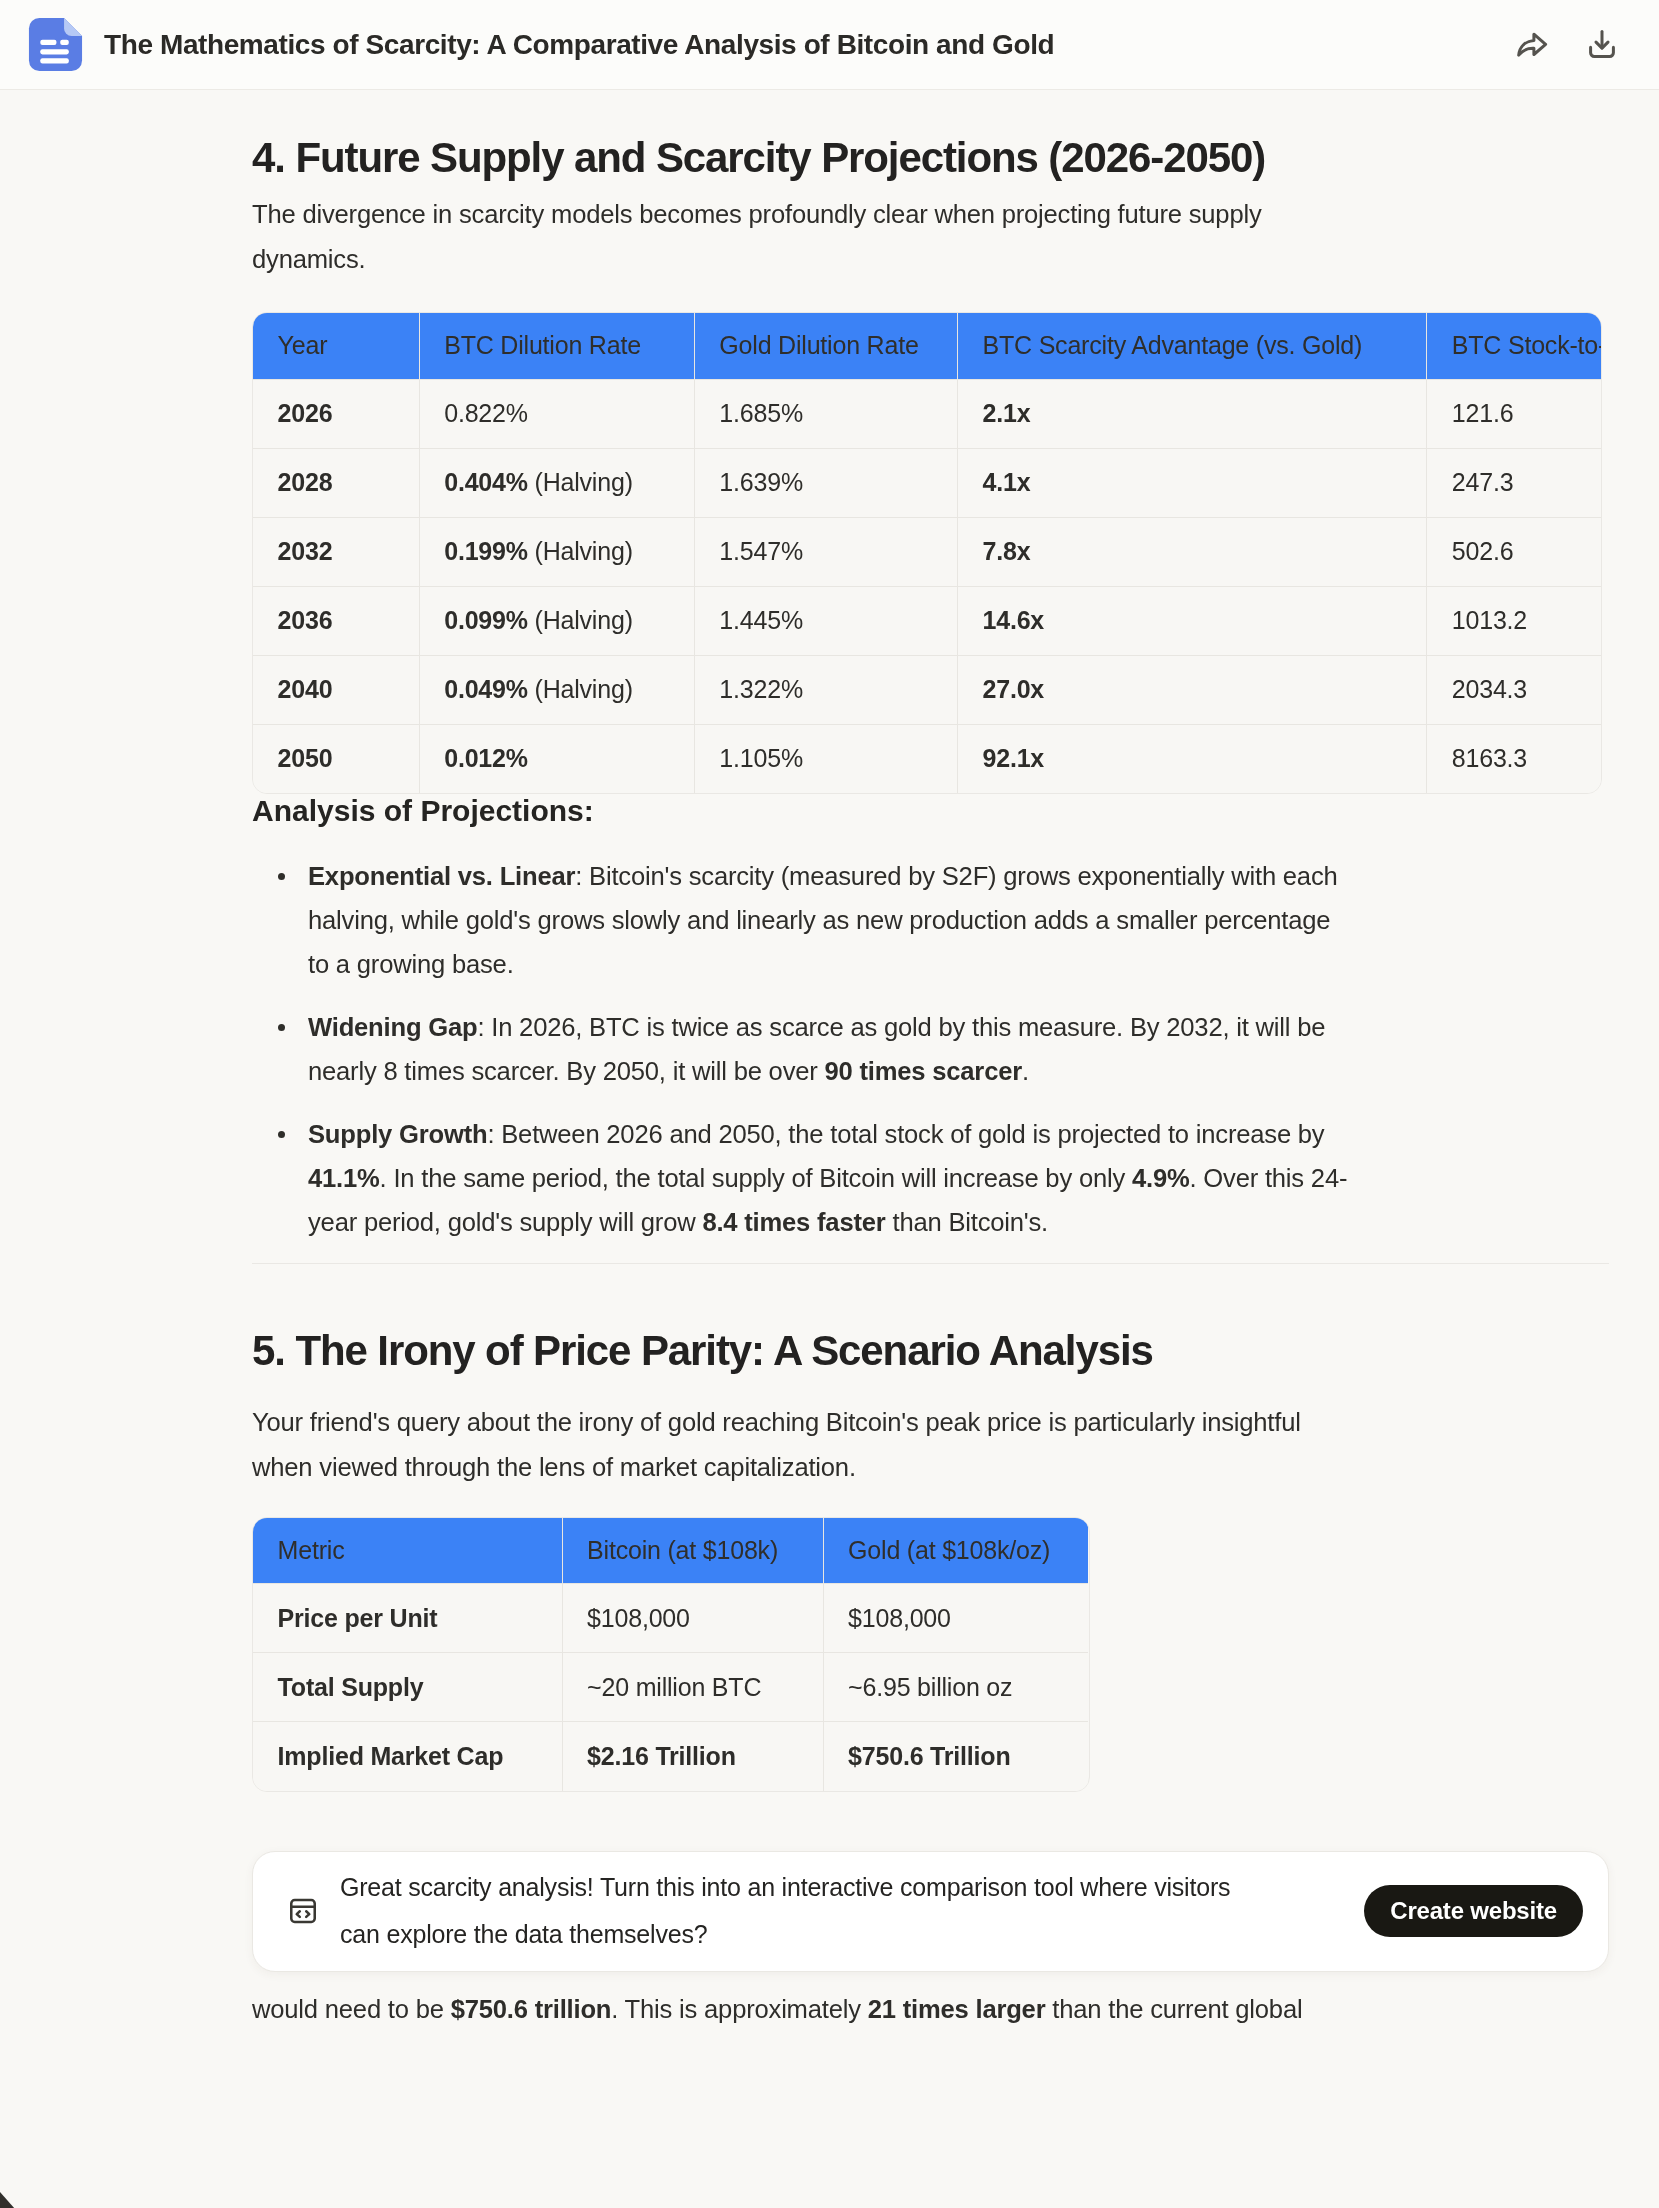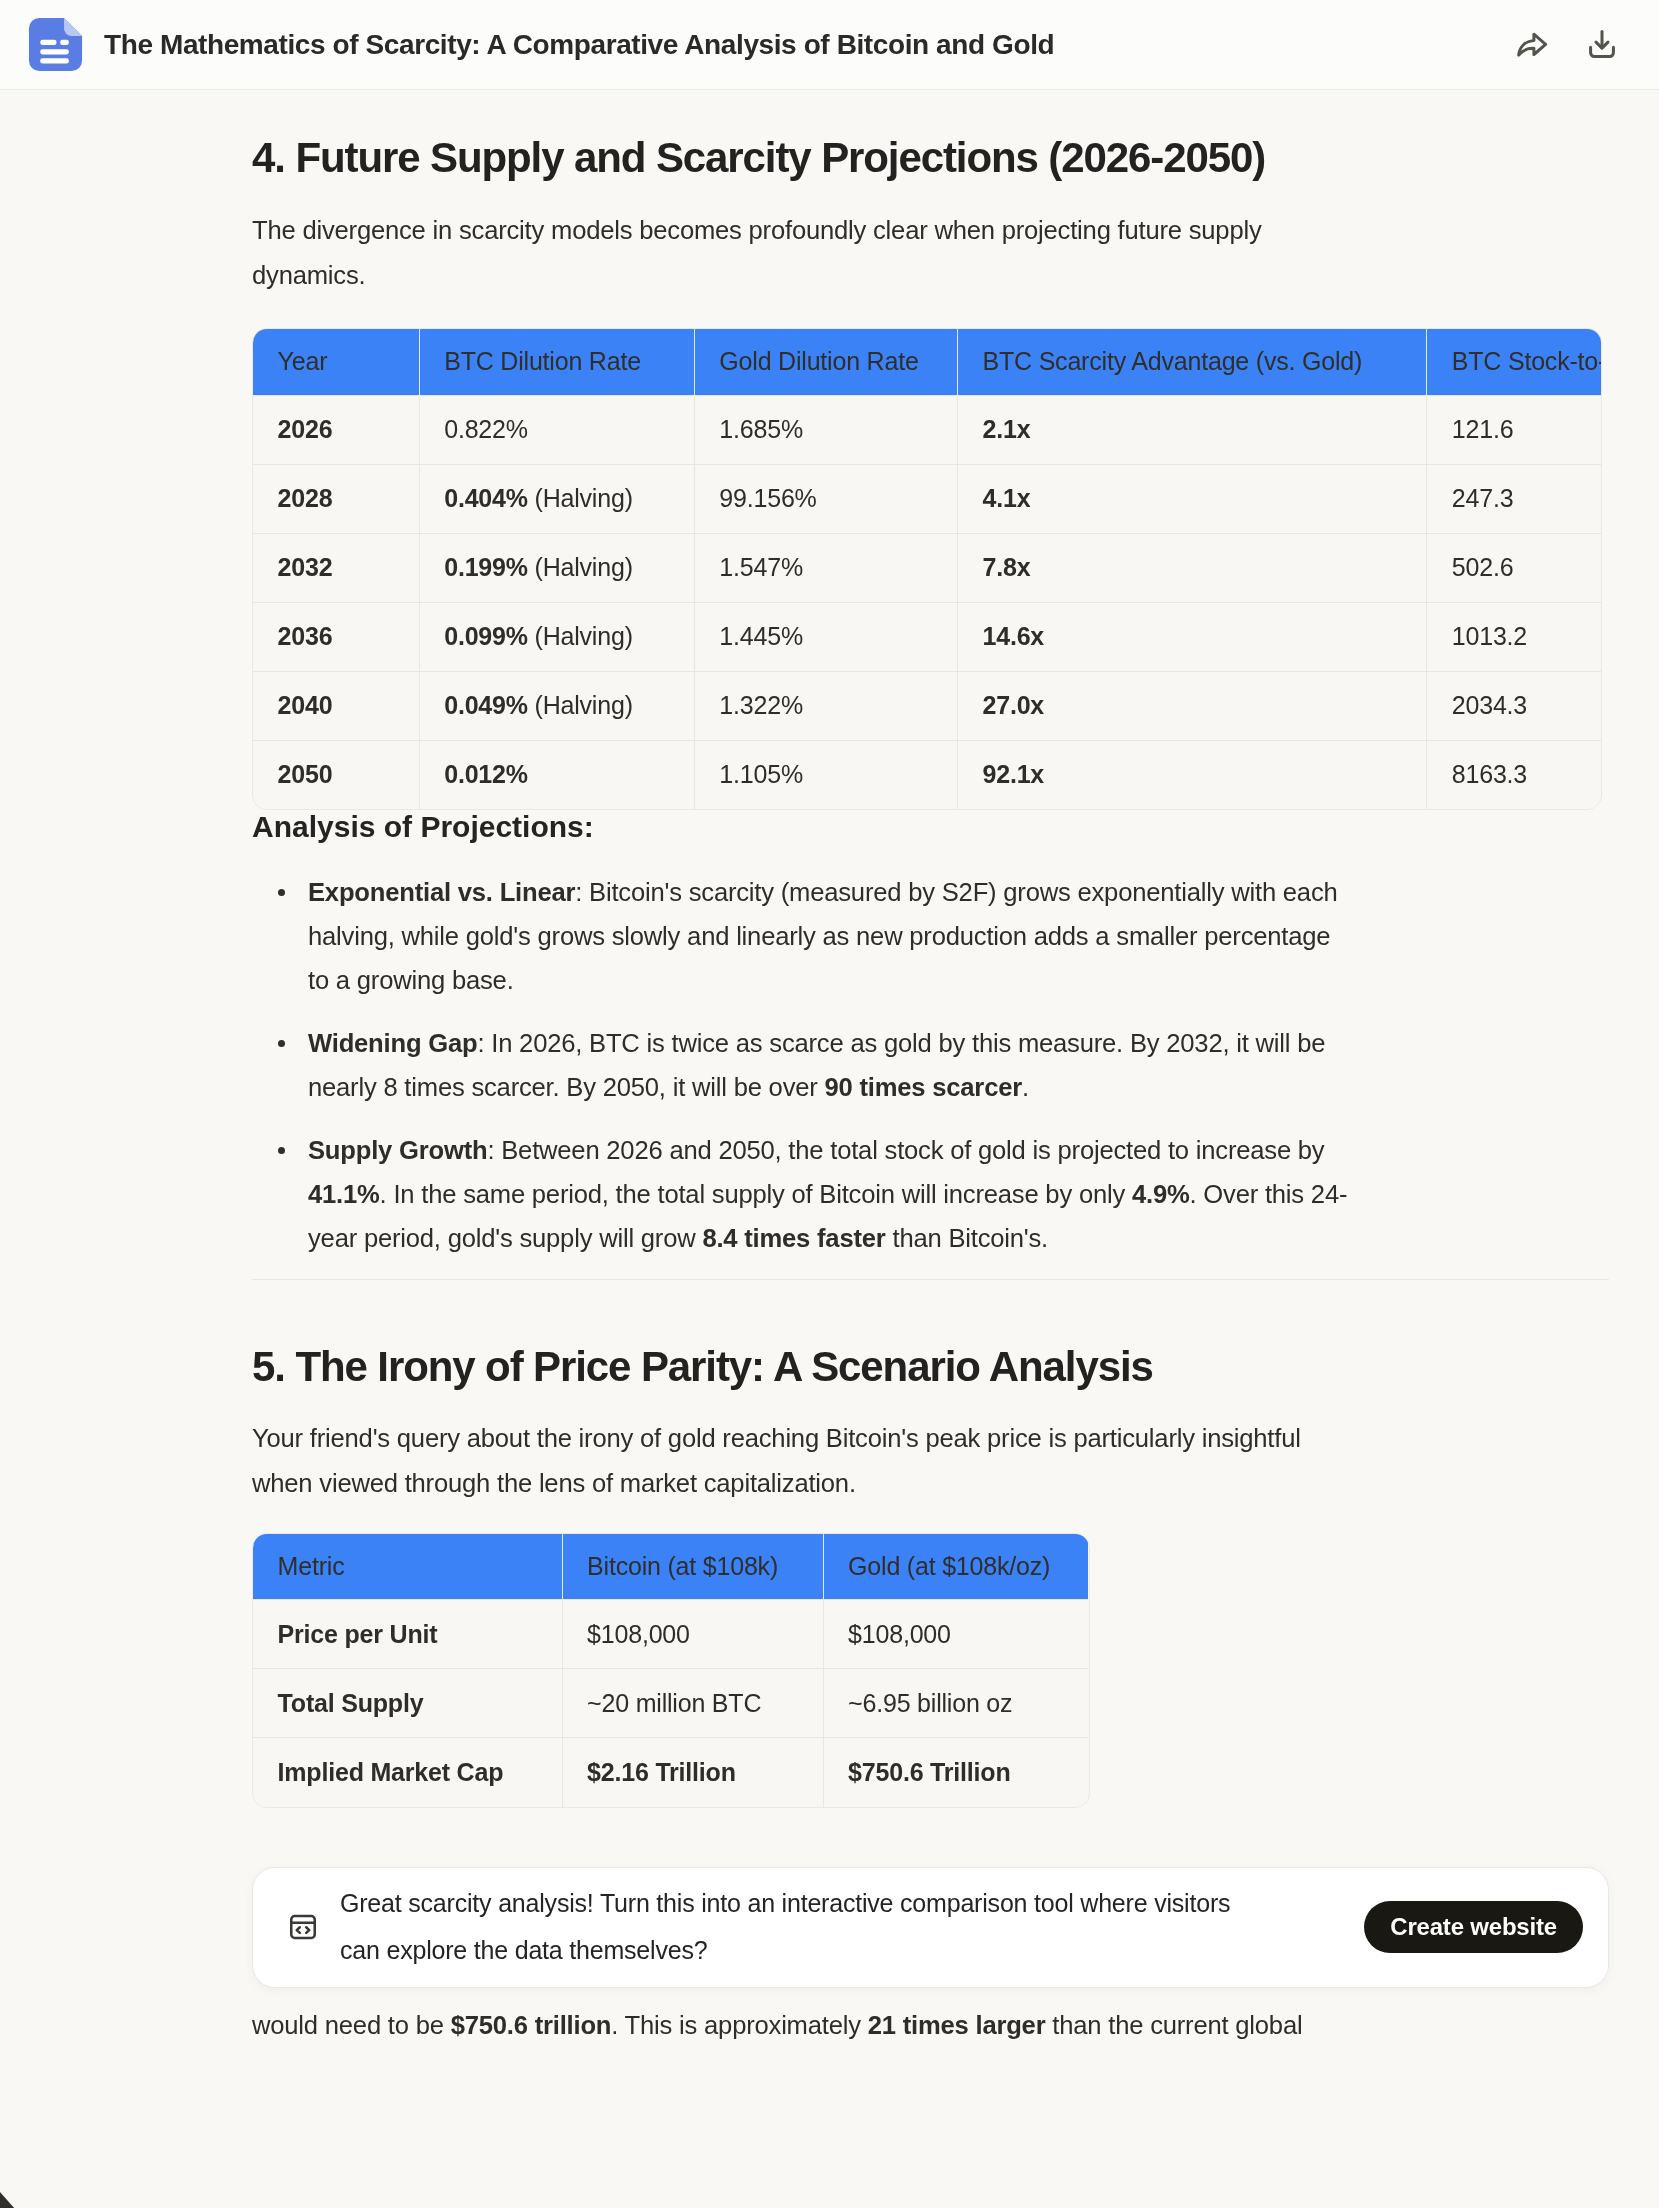--- a/index.html
+++ b/index.html
@@ -27,21 +27,21 @@
     width:44px; height:44px; display:flex; align-items:center; justify-content:center;
     background:none; border:none; cursor:pointer; color:#55534e;
   }
   .icon-btn + .icon-btn { margin-left:26.5px; }
   
   .content { padding:0 51px 0 252px; }
   h2 { font-size:42px; line-height:51px; font-weight:700; letter-spacing:-1.1px; color:#232221; }
   .h2-s4 { margin-top:42px; }
   .h2-s5 { margin-top:61px; }
   .para { font-size:25.6px; line-height:45px; letter-spacing:-0.2px; white-space:pre-line; }
-  .para-intro { margin-top:25px; }
+  .para-intro { margin-top:9px; }
   .para-s5 { margin-top:24.6px; }
   .para-btc { margin-top:23px; }
   .b { font-weight:700; }
   
   .tablewrap {
     border-radius:15px; overflow:hidden;
     border:1.9px solid #eae8e4; background:#f8f7f4;
   }
   .tw1 { margin-top:30px; width:1350px; }
   .tw2 { margin-top:26.5px; width:838px; }
@@ -153,21 +153,21 @@
           <tr>
             <td><span class="b">2026</span></td>
             <td>0.822%</td>
             <td>1.685%</td>
             <td><span class="b">2.1x</span></td>
             <td>121.6</td>
           </tr>
           <tr>
             <td><span class="b">2028</span></td>
             <td><span class="b">0.404%</span><span> (Halving)</span></td>
-            <td>99.156%</td>
+            <td>1.639%</td>
             <td><span class="b">4.1x</span></td>
             <td>247.3</td>
           </tr>
           <tr>
             <td><span class="b">2032</span></td>
             <td><span class="b">0.199%</span><span> (Halving)</span></td>
             <td>1.547%</td>
             <td><span class="b">7.8x</span></td>
             <td>502.6</td>
           </tr>

